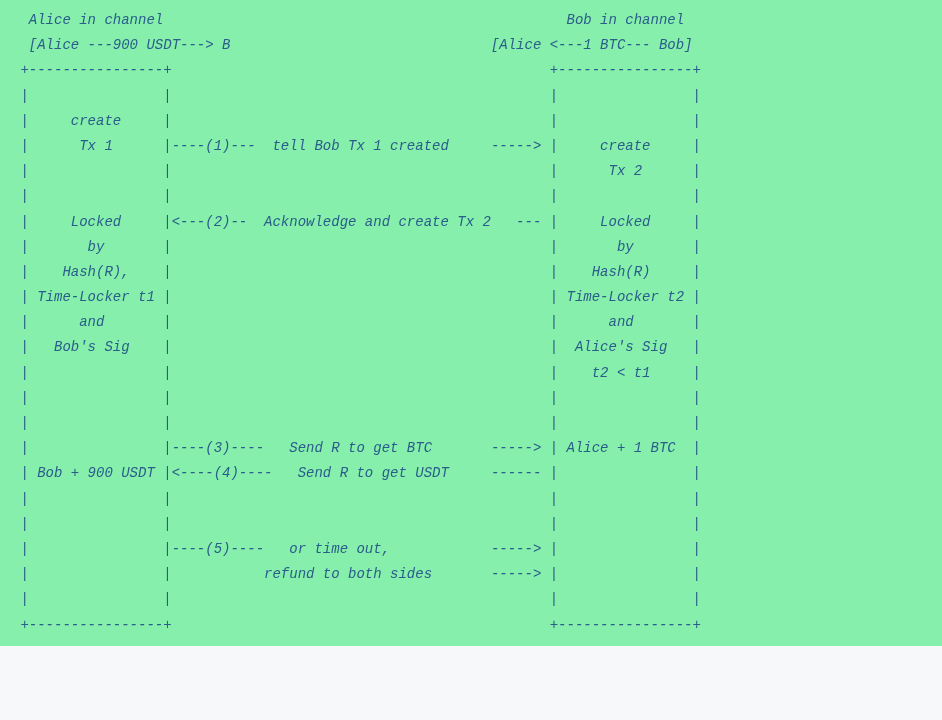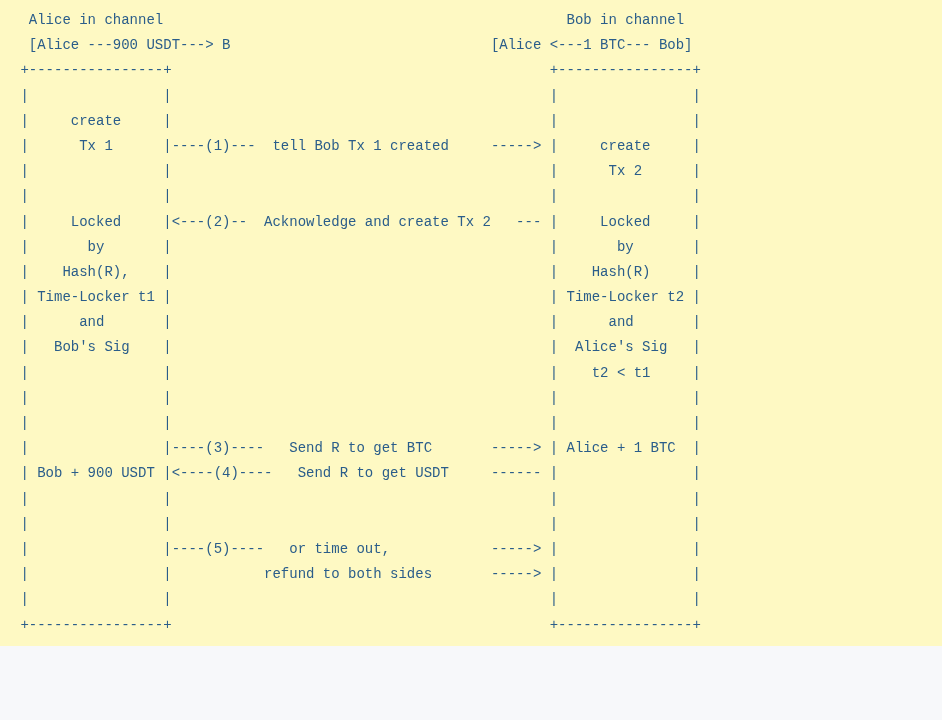--- a/index.html
+++ b/index.html
@@ -5,24 +5,25 @@
   html, body {
     margin: 0;
     padding: 0;
     background: #f7f8fa;
   }
   pre.diagram {
     font-family: "SFMono-Regular", Consolas, "Liberation Mono", Menlo, Courier, monospace;
     font-size: 14px;
     line-height: 1.8;
     color: #2a5d8a;
-    background: #fef9c3;
+    background: #86efac;
     padding: 8px 12px;
     margin: 0;
     white-space: pre;
+    font-style: italic;
   }
 </style>
 </head>
 <body>
 
 <pre class="diagram" id="diagram">  Alice in channel                                                Bob in channel  
   [Alice ---900 USDT---&gt; B                               [Alice &lt;---1 BTC--- Bob] 
  +----------------+                                             +----------------+
  |                |                                             |                |
  |     create     |                                             |                |

